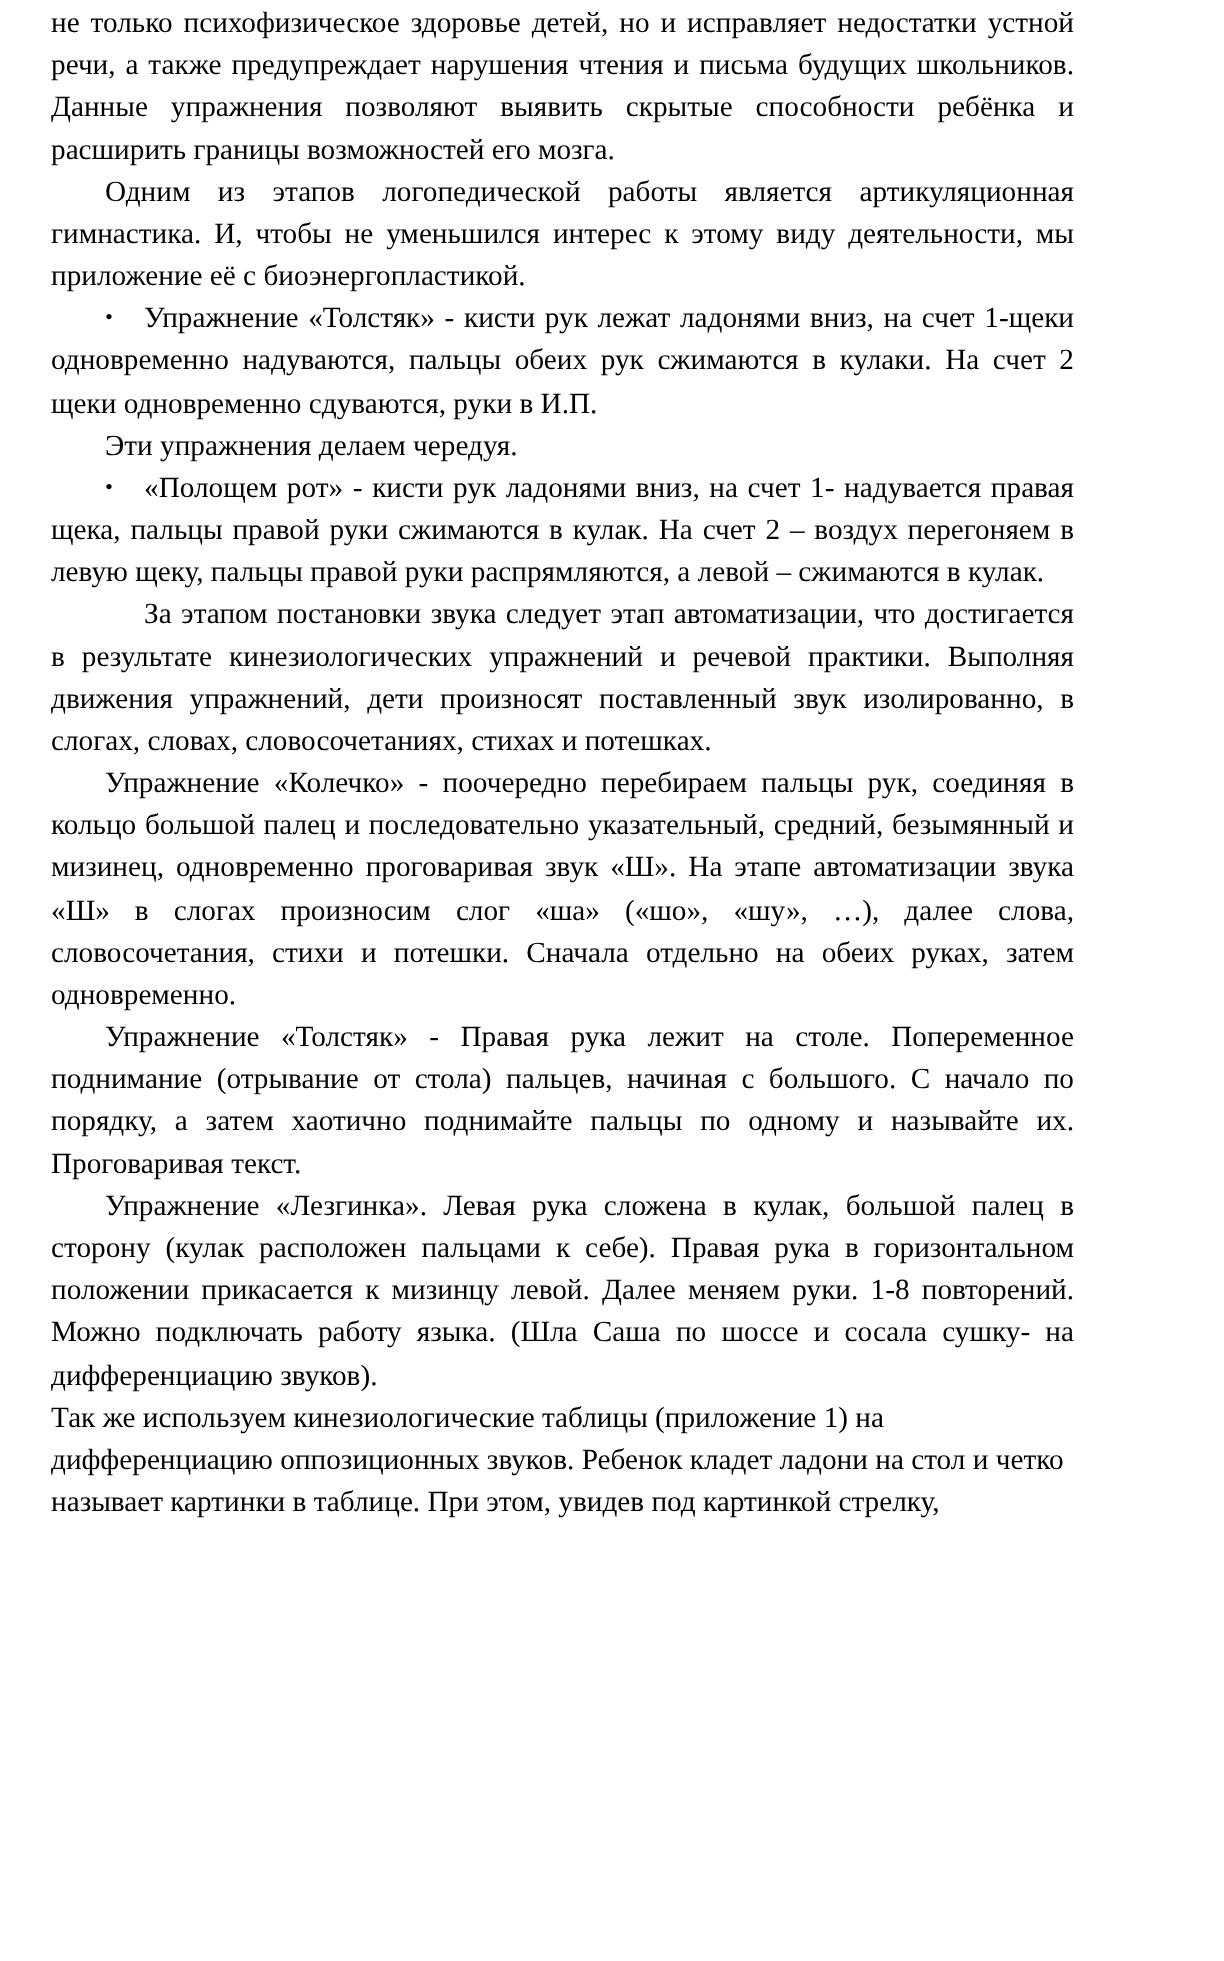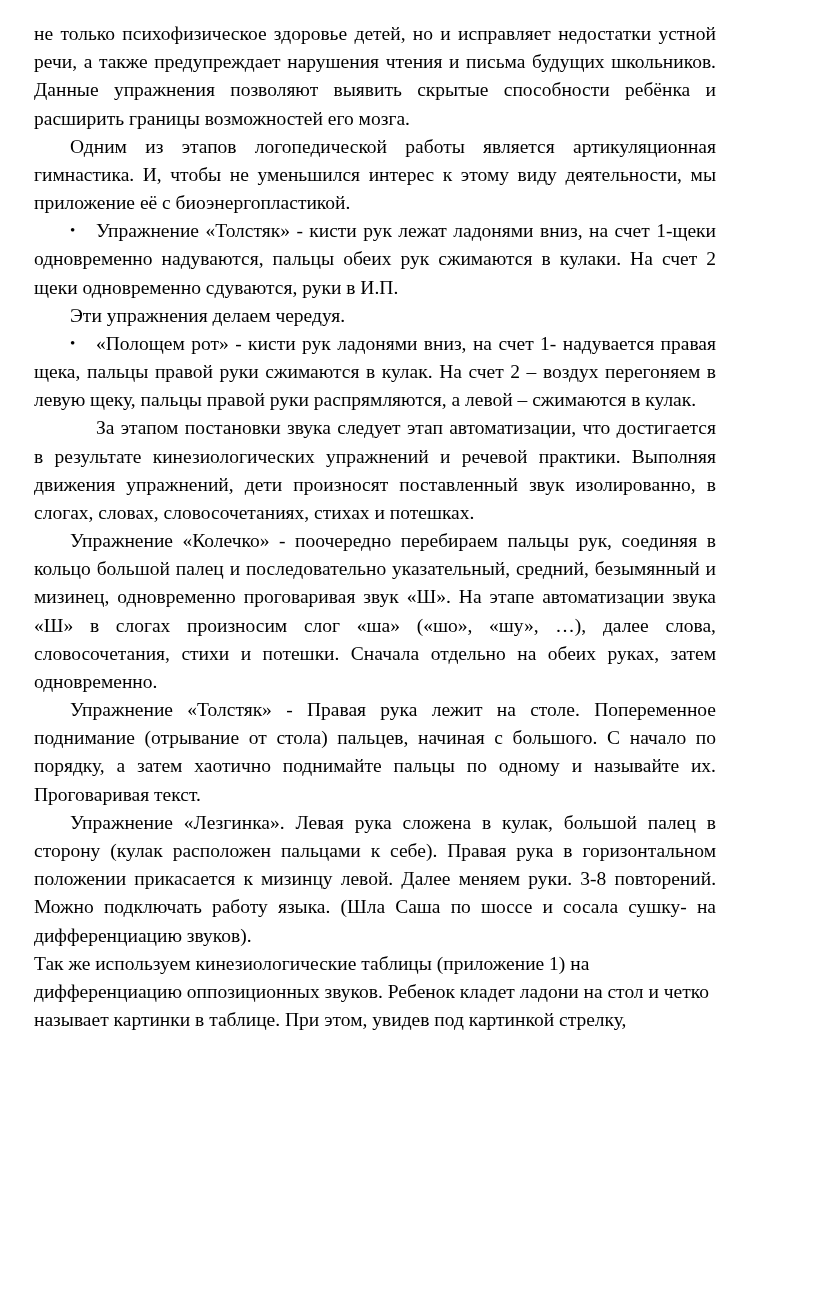--- a/index.html
+++ b/index.html
@@ -10,21 +10,21 @@
   body {
     width: 816px;
     height: 1307px;
     font-family: "Liberation Serif", serif;
     color: #000000;
   }
   .page {
     width: 750px;
     height: 1307px;
     box-sizing: border-box;
-    padding: 20px 34px 10px 34px;
+    padding: 2px 34px 10px 34px;
     position: relative;
   }
   .doc {
     font-size: 19.5px;
     line-height: 1.445;
     text-align: justify;
     text-justify: inter-word;
   }
   p {
     margin: 0;
@@ -78,18 +78,18 @@
     <p class="indent">Эти упражнения делаем чередуя.</p>
 
     <p class="bullet-item"><span class="bul"></span><span>«Полощем рот» - кисти рук ладонями вниз, на счет 1- надувается правая щека, пальцы правой руки сжимаются в кулак. На счет 2 – воздух перегоняем в левую щеку, пальцы правой руки распрямляются, а левой – сжимаются в кулак.</span></p>
 
     <p class="indent-wide">За этапом постановки звука следует этап автоматизации, что достигается в результате кинезиологических упражнений и речевой практики. Выполняя движения упражнений, дети произносят поставленный звук изолированно, в слогах, словах, словосочетаниях, стихах и потешках.</p>
 
     <p class="indent"><b>Упражнение «Колечко»</b><span> - поочередно перебираем пальцы рук, соединяя в кольцо большой палец и последовательно указательный, средний, безымянный и мизинец, одновременно проговаривая звук «Ш». На этапе автоматизации звука «Ш» в слогах произносим слог «ша» («шо», «шу», …), далее слова, словосочетания, стихи и потешки. Сначала отдельно на обеих руках, затем одновременно.</span></p>
 
     <p class="indent"><b>Упражнение «Толстяк»</b><span> - Правая рука лежит на столе. Попеременное поднимание (отрывание от стола) пальцев, начиная с большого. С начало по порядку, а затем хаотично поднимайте пальцы по одному и называйте их. Проговаривая текст.</span></p>
 
-    <p class="indent"><b>Упражнение «Лезгинка».</b><span> Левая рука сложена в кулак, большой палец в сторону (кулак расположен пальцами к себе). Правая рука в горизонтальном положении прикасается к мизинцу левой. Далее меняем руки. 3-8 повторений. Можно подключать работу языка. (Шла Саша по шоссе и сосала сушку- на дифференциацию звуков).</span></p>
+    <p class="indent"><b>Упражнение «Лезгинка».</b><span> Левая рука сложена в кулак, большой палец в сторону (кулак расположен пальцами к себе). Правая рука в горизонтальном положении прикасается к мизинцу левой. Далее меняем руки. 1-8 повторений. Можно подключать работу языка. (Шла Саша по шоссе и сосала сушку- на дифференциацию звуков).</span></p>
 
     <p class="noindent last">Так же используем кинезиологические таблицы (приложение 1) на дифференциацию оппозиционных звуков. Ребенок кладет ладони на стол и четко называет картинки в таблице. При этом, увидев под картинкой стрелку,</p>
 
   </div>
 </div>
 
 </body></html>

